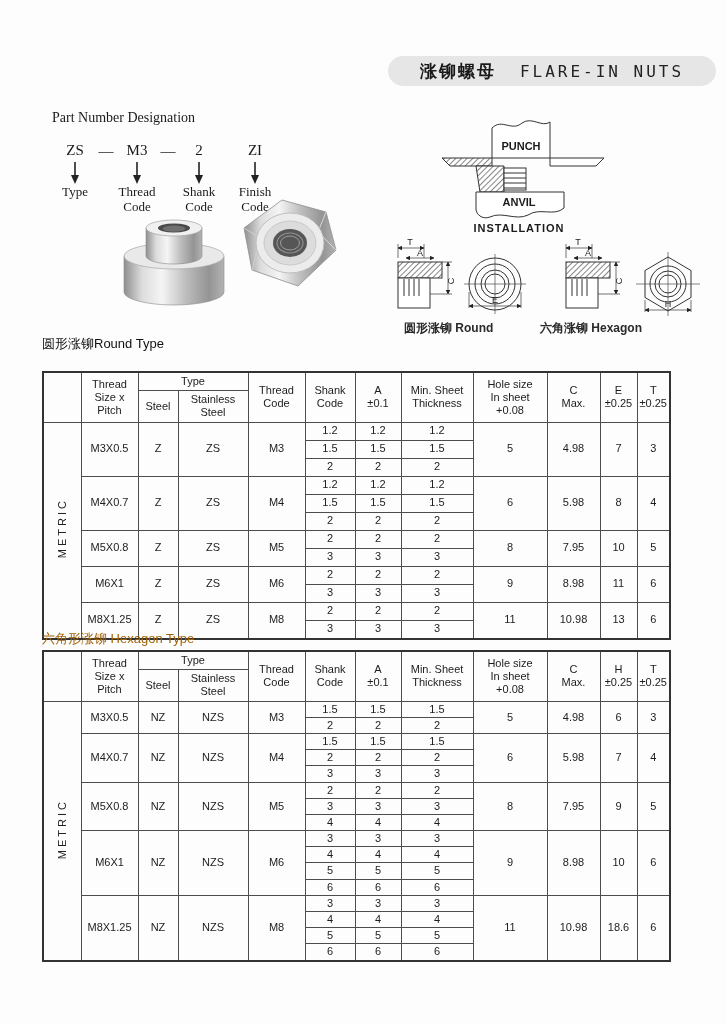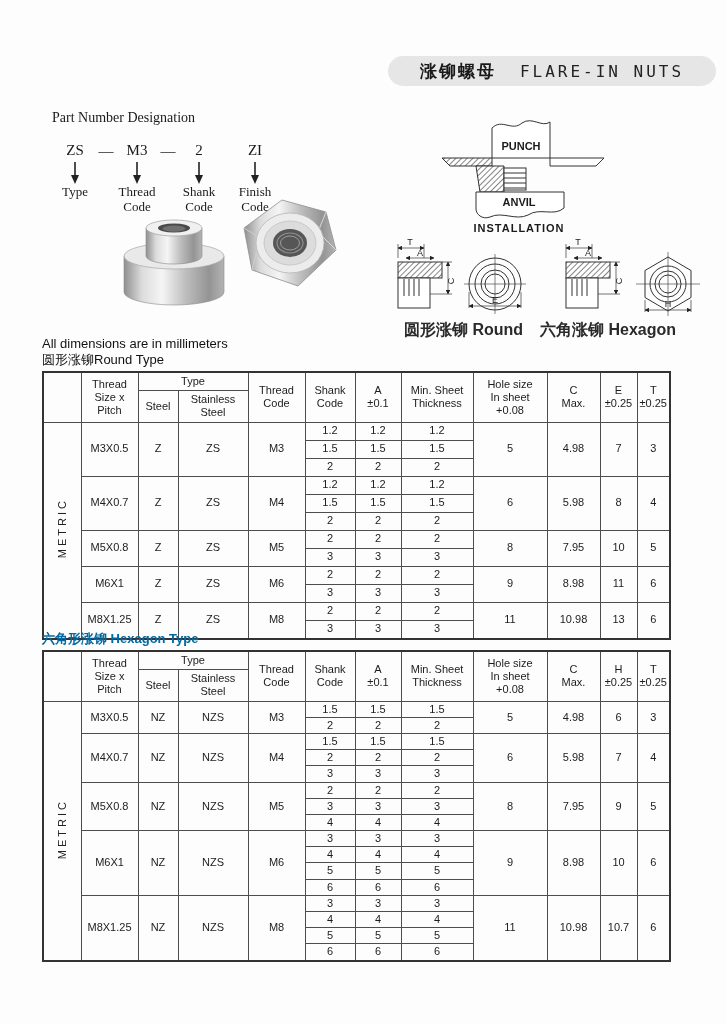--- a/index.html
+++ b/index.html
@@ -28,29 +28,29 @@
   .pn-arrow { margin:2px 0 1px 0; }
   .pn-label { font-size:13px; color:#1a1a1a; text-align:center; white-space:pre-line; line-height:1.15; }
 
   
   .photo { position:absolute; }
   #photo-round { left:112px; top:206px; }
   #photo-hex { left:230px; top:190px; }
 
   
   .drawing { position:absolute; left:390px; top:116px; }
-  .draw-caption { position:absolute; font-size:16px; font-weight:bold; color:#2a2a2a; }
+  .draw-caption { position:absolute; font-size:12px; font-weight:bold; color:#2a2a2a; }
   #caption-round { left:404px; top:320px; }
   #caption-hex { left:540px; top:320px; }
   .svg-label { font-family:"Liberation Sans", sans-serif; font-weight:bold; fill:#1a1a1a; }
   .svg-dim { font-family:"Liberation Sans", sans-serif; fill:#1a1a1a; }
 
   
   .note-block { position:absolute; left:42px; top:336px; font-size:13px; font-weight:500; color:#111; line-height:1.25; }
-  .hex-title { position:absolute; left:42px; top:630px; font-size:13px; font-weight:700; color:#0369a1; }
+  .hex-title { position:absolute; left:42px; top:630px; font-size:13px; font-weight:400; color:#a16207; }
 
   
   .spec {
     position:absolute; border-collapse:collapse; table-layout:fixed;
     width:628px; font-size:11px; color:#1c1c1c; border:2px solid #333; background:#fdfdfd;
   }
   #table-0 { left:42px; top:371px; }
   #table-1 { left:42px; top:650px; }
   .spec th, .spec td {
     border:1px solid #4d4d4d; text-align:center; vertical-align:middle;
@@ -247,21 +247,20 @@
       <line x1="301" y1="184" x2="301" y2="196" stroke-width="0.7"></line>
       <line x1="255" y1="194" x2="301" y2="194" stroke-width="0.7" marker-start="url(#arr)" marker-end="url(#arr)"></line>
     </g>
     <text class="svg-dim" x="278" y="191" font-size="9" text-anchor="middle">H</text>
   </svg>
 
   <div id="caption-round" class="draw-caption">圆形涨铆 Round</div>
   <div id="caption-hex" class="draw-caption">六角涨铆 Hexagon</div>
 
   <div class="note-block">
-    <div>All dimensions are in millimeters</div>
     <div>圆形涨铆Round Type</div>
   </div>
 
   <table id="table-0" class="spec">
       <colgroup>
         <col style="width: 38px;">
         <col style="width: 57px;">
         <col style="width: 40px;">
         <col style="width: 70px;">
         <col style="width: 57px;">
@@ -555,21 +554,21 @@
         <tr>
           <td rowspan="4">M8X1.25</td>
           <td rowspan="4">NZ</td>
           <td rowspan="4">NZS</td>
           <td rowspan="4">M8</td>
           <td>3</td>
           <td>3</td>
           <td>3</td>
           <td rowspan="4">11</td>
           <td rowspan="4">10.98</td>
-          <td rowspan="4">10.7</td>
+          <td rowspan="4">18.6</td>
           <td rowspan="4">6</td>
         </tr>
         <tr>
           <td>4</td>
           <td>4</td>
           <td>4</td>
         </tr>
         <tr>
           <td>5</td>
           <td>5</td>

